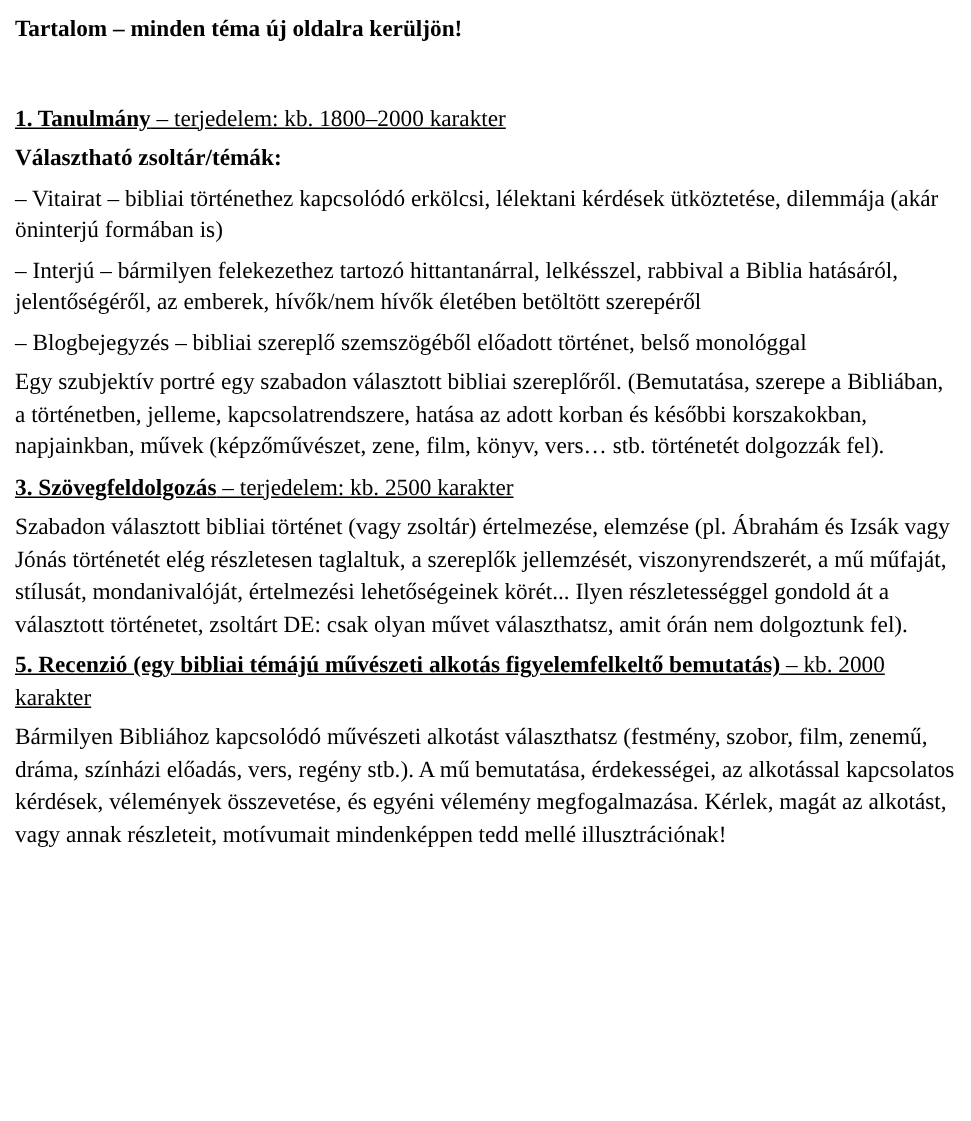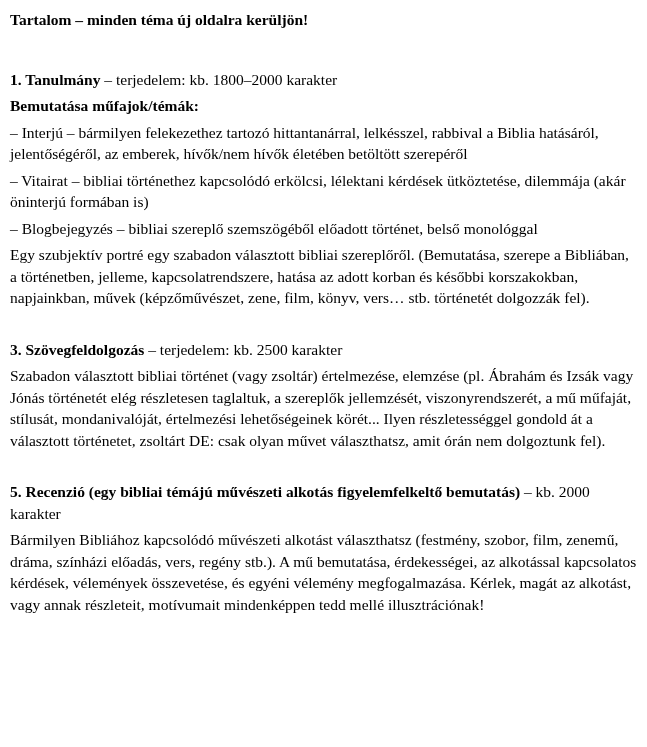--- a/index.html
+++ b/index.html
@@ -16,36 +16,36 @@
   }
   .page {
     width: 647px;
     height: 747px;
     padding: 9px 10px 0 10px;
   }
   p { margin: 0 0 5px 0; max-width: 628px; }
   .bold { font-weight: bold; }
   b { font-weight: bold; }
   .title { margin-bottom: 38px; }
-  .heading { margin-top: 30px; }
+  .heading { margin-top: 6px; text-decoration: underline; }
 </style>
 </head>
 <body>
 
 <div class="page">
 
   <p class="bold title">Tartalom – minden téma új oldalra kerüljön!</p>
 
   <p class="heading"><b>1. Tanulmány</b><span> – terjedelem: kb. 1800–2000 karakter</span></p>
 
-  <p class="bold">Bemutatása műfajok/témák:</p>
+  <p class="bold">Választható zsoltár/témák:</p>
+
+  <p>– Vitairat – bibliai történethez kapcsolódó erkölcsi, lélektani kérdések ütköztetése, dilemmája (akár öninterjú formában is)</p>
 
   <p>– Interjú – bármilyen felekezethez tartozó hittantanárral, lelkésszel, rabbival a Biblia hatásáról, jelentőségéről, az emberek, hívők/nem hívők életében betöltött szerepéről</p>
-
-  <p>– Vitairat – bibliai történethez kapcsolódó erkölcsi, lélektani kérdések ütköztetése, dilemmája (akár öninterjú formában is)</p>
 
 
   <p>– Blogbejegyzés – bibliai szereplő szemszögéből előadott történet, belső monológgal</p>
 
 
   <p>Egy szubjektív portré egy szabadon választott bibliai szereplőről. (Bemutatása, szerepe a Bibliában, a történetben, jelleme, kapcsolatrendszere, hatása az adott korban és későbbi korszakokban, napjainkban, művek (képzőművészet, zene, film, könyv, vers… stb. történetét dolgozzák fel).</p>
 
   <p class="heading"><b>3. Szövegfeldolgozás</b><span> – terjedelem: kb. 2500 karakter</span></p>
 
   <p>Szabadon választott bibliai történet (vagy zsoltár) értelmezése, elemzése (pl. Ábrahám és Izsák vagy Jónás történetét elég részletesen taglaltuk, a szereplők jellemzését, viszonyrendszerét, a mű műfaját, stílusát, mondanivalóját, értelmezési lehetőségeinek körét... Ilyen részletességgel gondold át a választott történetet, zsoltárt DE: csak olyan művet választhatsz, amit órán nem dolgoztunk fel).</p>

